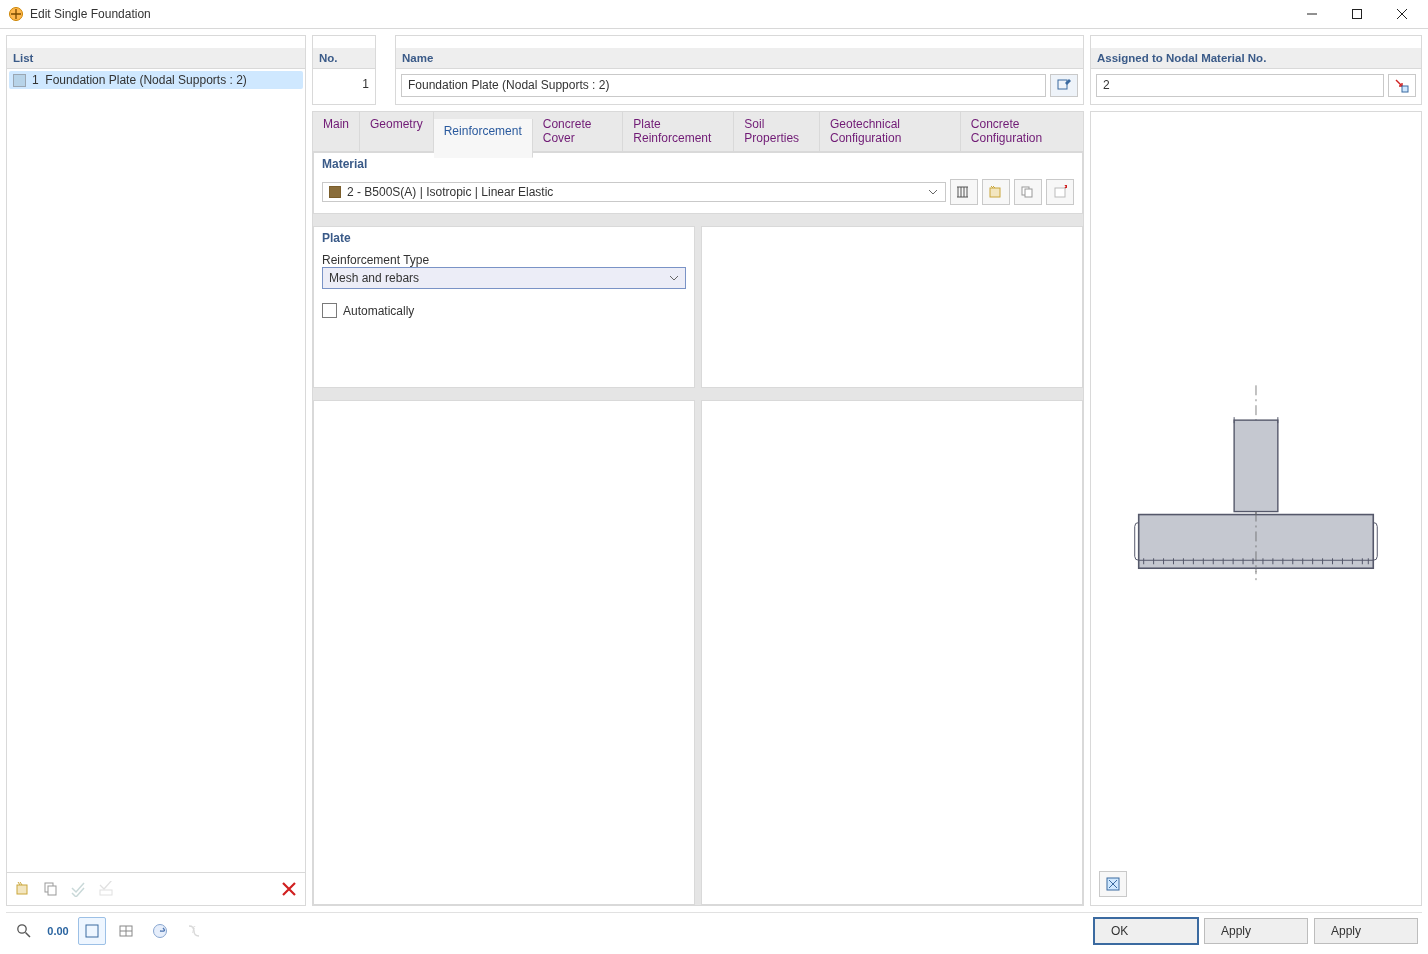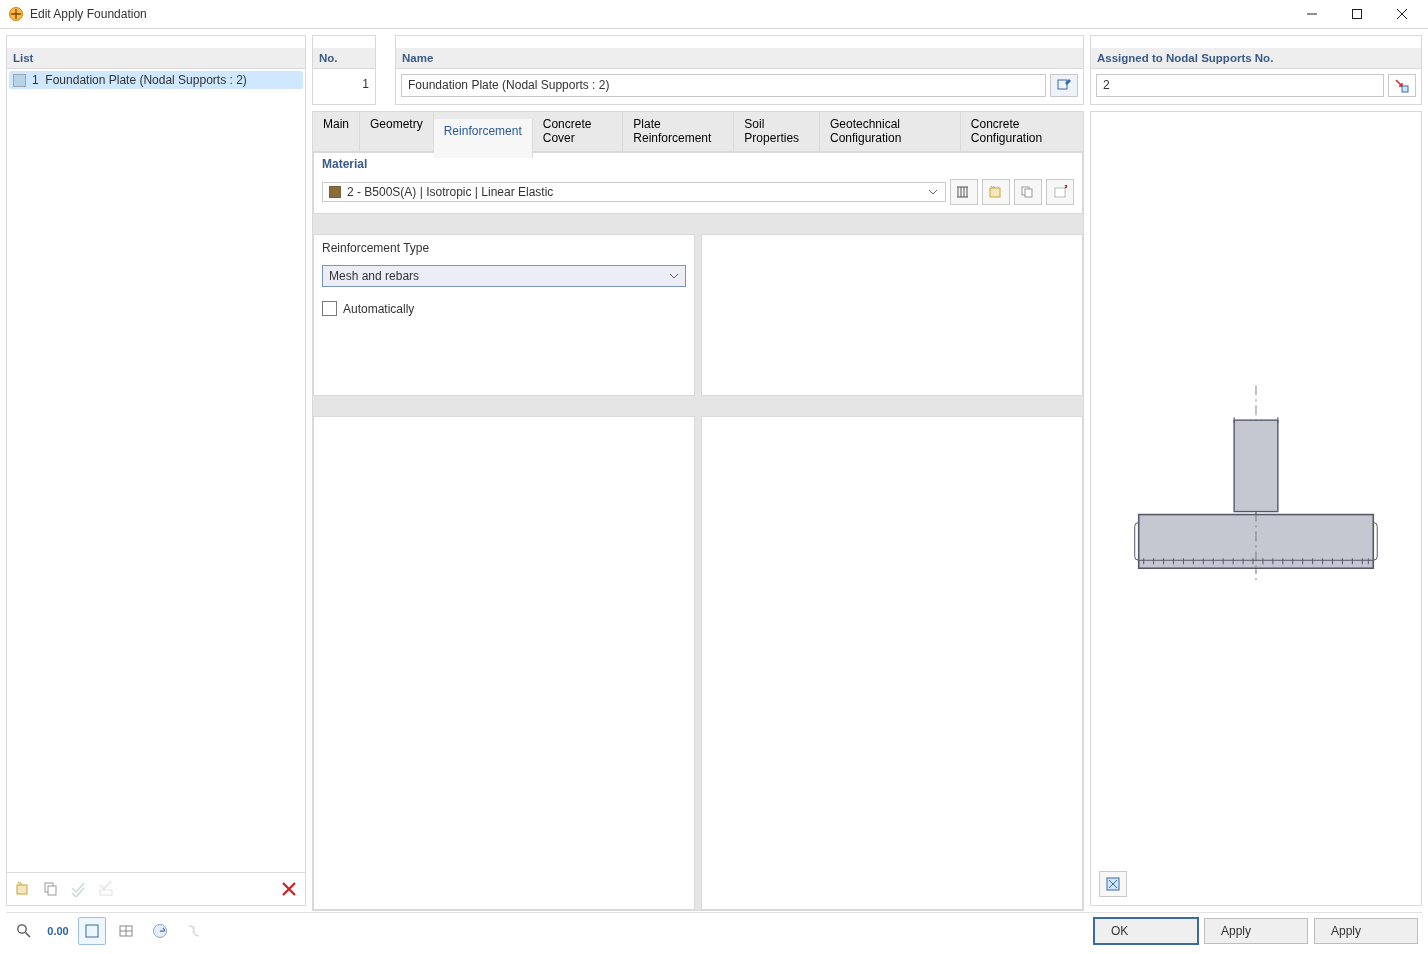--- a/index.html
+++ b/index.html
@@ -117,41 +117,41 @@
     display:flex;
     border:1px solid #d9d9d9;
     border-bottom:none;
     background:#e9e9e9;
     margin-top:6px;
   }
   .tab {
     padding:5px 10px 6px 10px;
     border-right:1px solid #d9d9d9;
     font-size:12px;
-    color:#000000;
+    color:#701a75;
     background:#e9e9e9;
     cursor:default;
   }
   .tab.active {
     background:#f7f7f7;
     color:#2a5a9e;
     border-bottom:1px solid #f7f7f7;
     position:relative;
     top:7px;
   }
   .tab:last-child { border-right:none; }
 
   .tab-content-wrap {
     flex:1;
     border:1px solid #d9d9d9;
     background:#e5e5e5;
     padding:0;
     display:flex;
     flex-direction:column;
-    gap:20px;
+    gap:12px;
   }
 
   .groupbox {
     border:1px solid #d9d9d9;
     background:#ffffff;
     margin:0;
   }
   .group-header {
     padding:4px 8px 2px 8px;
     color:#3a5a88;
@@ -175,21 +175,21 @@
   .icon-btn {
     width:26px; height:24px; border:1px solid #c9c9c9; background:#f7f7f7;
     display:flex; align-items:center; justify-content:center;
     font-size:13px; color:#555;
   }
 
   .two-col { display:flex; gap:6px; }
   .twopane { flex:1; min-height:160px; }
   .two-col.tall .twopane { min-height: 492px; }
 
-  .form-label { font-size:12px; color:#333; margin-bottom:10px; display:block; }
+  .form-label { font-size:12px; color:#333; margin-bottom:0; display:block; }
   .select {
     width:100%;
     border:1px solid #7a93c6;
     background:#ecedf7;
     padding:3px 6px;
     display:flex; justify-content:space-between; align-items:center;
     box-sizing:border-box;
   }
   .checkbox-row { display:flex; align-items:center; gap:6px; margin-top:14px; color:#333; }
   .cb { width:13px; height:13px; border:1px solid #7a7a7a; background:#fff; }
@@ -227,21 +227,21 @@
 </head>
 <body>
 
 <div class="titlebar">
   <span class="title-icon">
     <svg width="16" height="16" viewBox="0 0 16 16">
       <circle cx="8" cy="8" r="6.5" fill="#ffb84d" stroke="#cc8400"></circle>
       <path d="M8 3 L8 13 M3 8 L13 8" stroke="#7a4b00" stroke-width="1.3"></path>
     </svg>
   </span>
-  <span class="title">Edit Apply Foundation</span>
+  <span class="title">Edit Single Foundation</span>
   <div class="win-controls">
     <div class="win-btn">
       <svg width="10" height="10">
           <path d="M0 5 H10" stroke="#222" stroke-width="1"></path>
         </svg>
     </div>
     <div class="win-btn">
       <svg width="10" height="10">
           <rect x="0.5" y="0.5" width="9" height="9" fill="none" stroke="#222" stroke-width="1"></rect>
         </svg>
@@ -372,20 +372,21 @@
                     <rect x="2" y="3" width="10" height="9" fill="#fff" stroke="#bbb"></rect>
                     <path d="M12 0 l3 3 M15 0 l-3 3" stroke="#d02020" stroke-width="1.4"></path>
                   </svg>
               </div>
             </div>
           </div>
         </div>
 
         <div class="two-col">
           <div class="groupbox twopane">
+            <div class="group-header">Plate</div>
             <div class="group-body">
               <label class="form-label">Reinforcement Type</label>
               <div class="select">
                 <span>Mesh and rebars</span>
                 <span>
                   <svg width="10" height="10">
                       <path d="M1 3 L5 7 L9 3" stroke="#666" fill="none"></path>
                     </svg>
                 </span>
               </div>
@@ -400,21 +401,21 @@
 
         <div class="two-col tall" style="flex:1;">
           <div class="groupbox twopane"></div>
           <div class="groupbox twopane"></div>
         </div>
       </div>
     </div>
 
     <div class="right" style="display:flex;flex-direction:column;gap:6px;">
       <div class="panel right-top">
-        <div class="section-header">Assigned to Nodal Supports No.</div>
+        <div class="section-header">Assigned to Nodal Material No.</div>
         <div class="right-body">
           <div class="text-input-look">2</div>
           <div class="edit-btn" style="background:#fff;">
             <svg width="16" height="16" viewBox="0 0 16 16">
               <path d="M2 2 L8 8" stroke="#d02020" stroke-width="1.4"></path>
               <path d="M8 8 L5 8 M8 8 L8 5" stroke="#d02020" stroke-width="1.4"></path>
               <rect x="8" y="8" width="6" height="6" fill="#cfe8ff" stroke="#3b6aa0"></rect>
             </svg>
           </div>
         </div>

